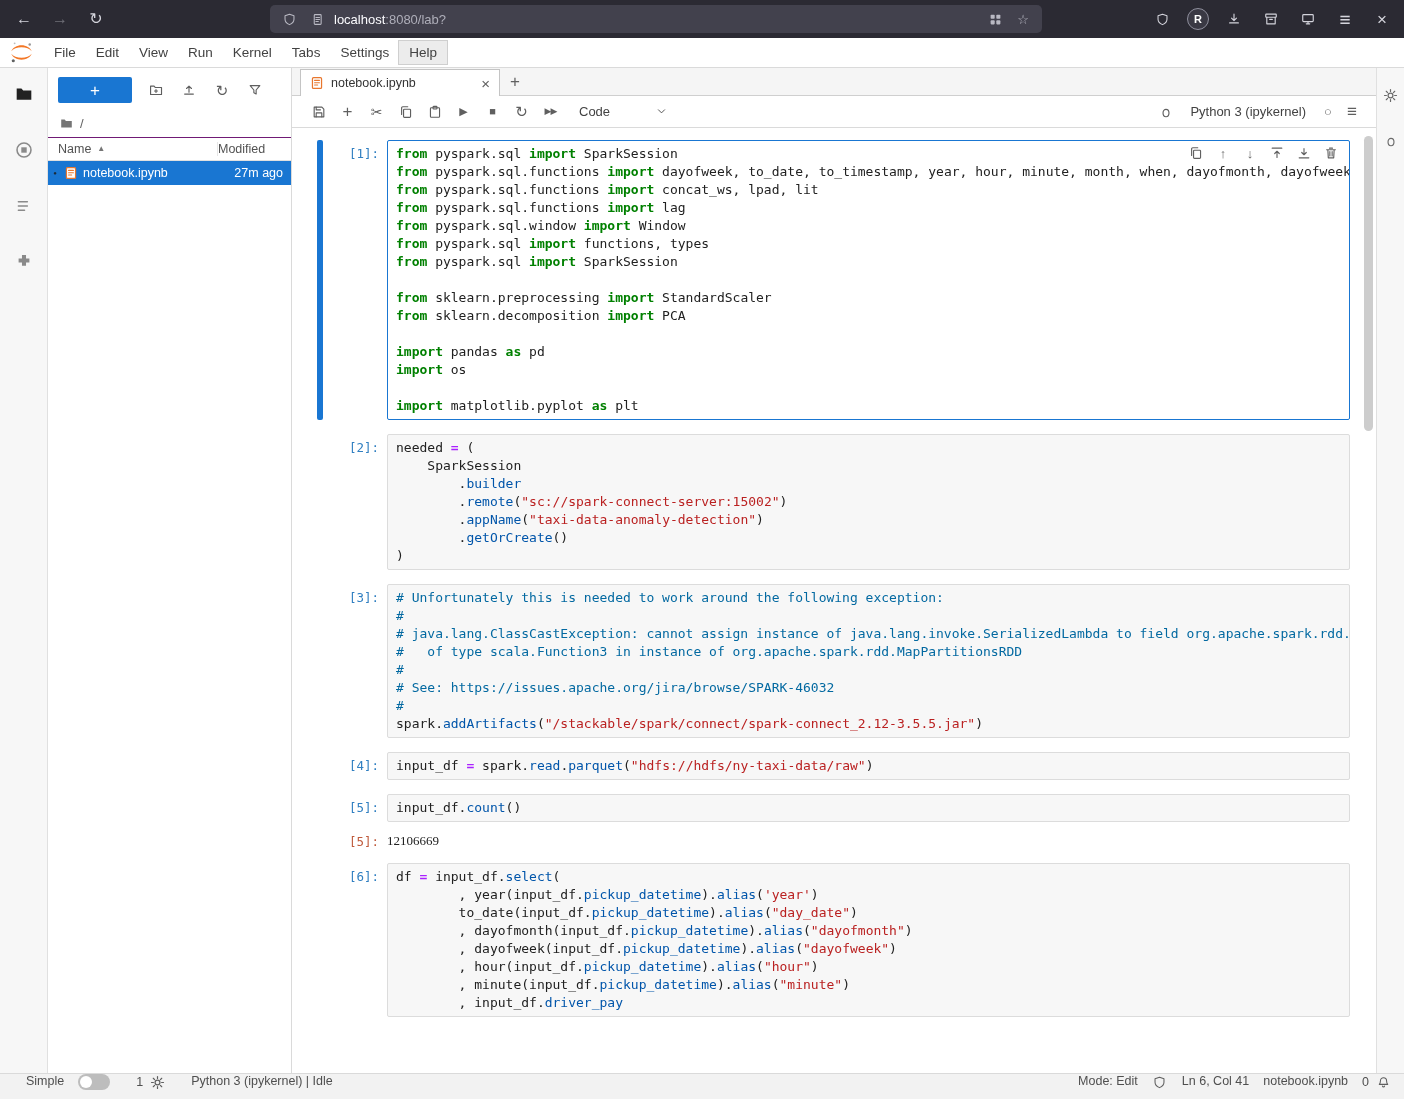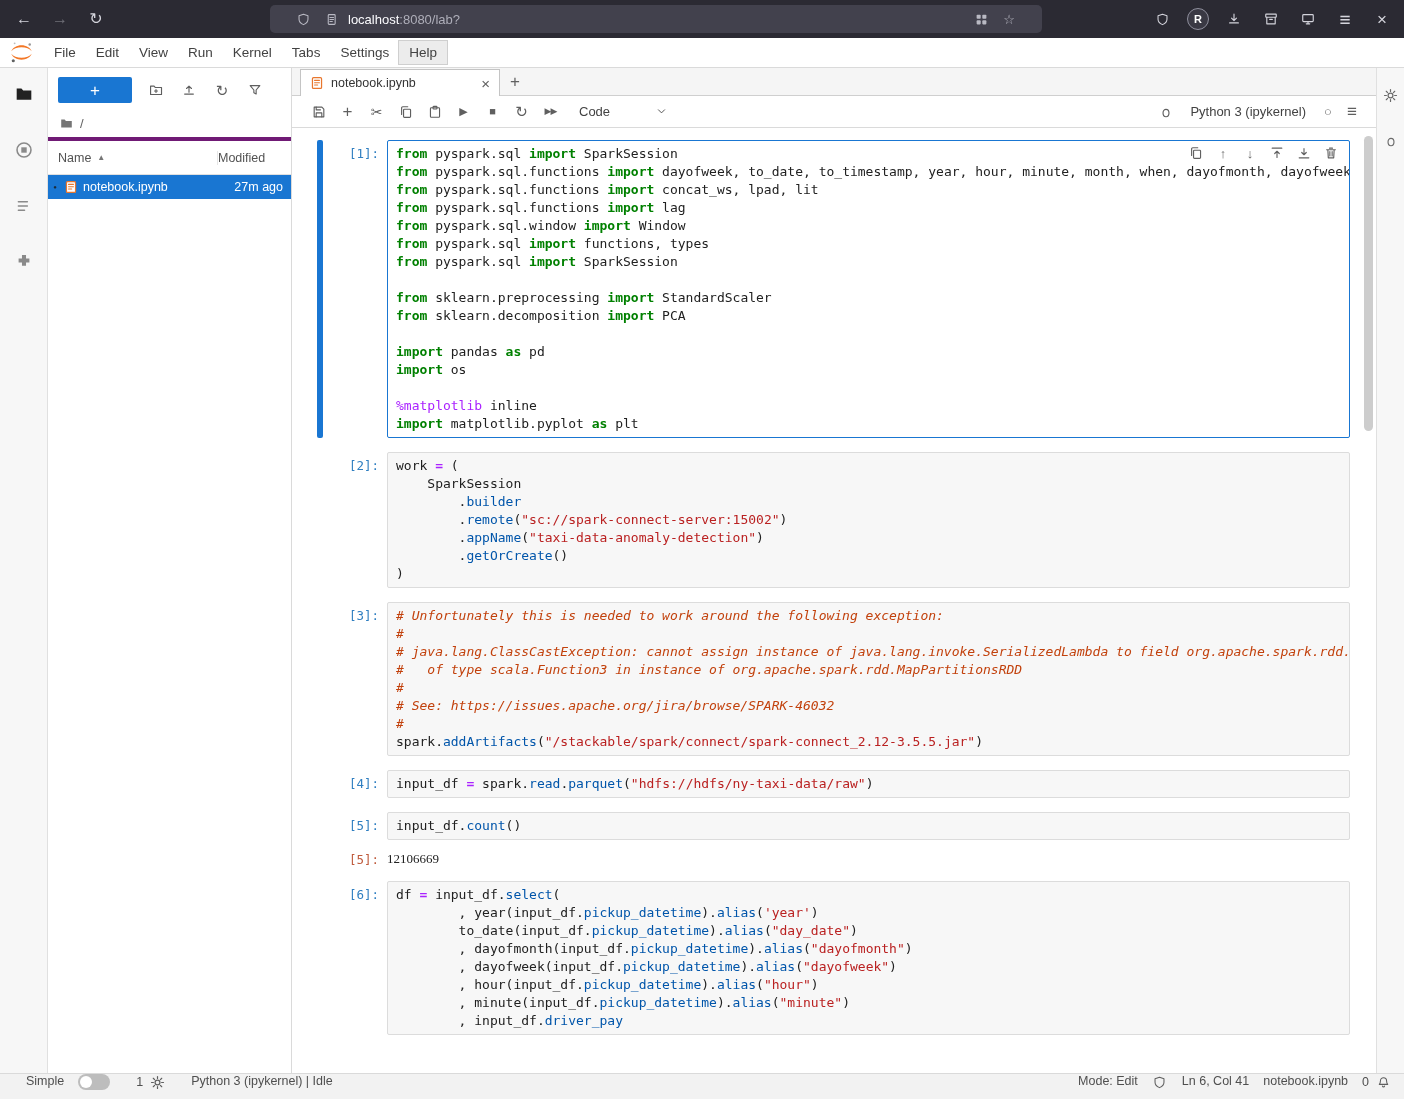--- a/index.html
+++ b/index.html
@@ -6,21 +6,21 @@
   html,body{width:1404px;height:1099px;overflow:hidden}
   body{font-family:"Liberation Sans",sans-serif;font-size:13px;color:#333;background:#fff;position:relative}
   .icon{display:inline-flex;align-items:center;justify-content:center;line-height:1}
   .spacer{flex:1}
 
   
   .browser-bar{height:38px;background:#2b2a33;display:flex;align-items:center;padding:0 10px;color:#d4d4dc}
   .b-left{display:flex;align-items:center;gap:8px}
   .b-left .icon{width:28px;height:28px;font-size:16px;border-radius:4px;cursor:pointer}
   .b-left .icon[data-name="forward-icon"]{opacity:.4}
-  .urlbar{width:772px;height:28px;margin-left:160px;background:#42414d;border-radius:5px;display:flex;align-items:center;padding:0 24px;gap:8px;color:#b9b9c3}
+  .urlbar{width:772px;height:28px;margin-left:160px;background:#42414d;border-radius:5px;display:flex;align-items:center;padding:0 10px;gap:8px;color:#b9b9c3}
   .urlbar .icon{width:18px;height:18px;font-size:13px}
   .url-text{flex:1;font-size:13px;white-space:nowrap;overflow:hidden}
   .url-text .host{color:#fbfbfe}
   .url-text .path{color:#aeaeb9}
   .u-icons{display:flex;align-items:center;gap:10px}
   .b-right{display:flex;align-items:center;gap:13px;margin-left:auto}
   .b-right .icon{width:24px;height:24px;font-size:15px;cursor:pointer}
   .avatar{width:22px;height:22px;border-radius:50%;background:#3a3944;border:1px solid #8f8f9d;color:#fff;font-size:11px;font-weight:bold;display:inline-flex;align-items:center;justify-content:center;cursor:pointer}
   .icon[data-name="menu-icon"]{font-size:19px}
   .icon[data-name="close-icon"]{font-size:17px}
@@ -40,21 +40,21 @@
   .rail-right{width:28px;background:#f7f7f7;border-left:1px solid #e0e0e0;display:flex;flex-direction:column;align-items:center;padding-top:18px;gap:28px;color:#6a6a6a}
   .rail-right .icon{width:18px;height:18px;cursor:pointer}
 
   
   .filebrowser{width:244px;background:#fff;border-right:1px solid #dadada;display:flex;flex-direction:column}
   .fb-toolbar{display:flex;align-items:center;padding:9px 10px 7px 10px;color:#5f5f5f}
   .fb-new{width:74px;height:26px;background:#1976d2;color:#fff;border:none;border-radius:2px;font-size:17px;line-height:1;display:flex;align-items:center;justify-content:center;cursor:pointer;font-family:"Liberation Sans",sans-serif}
   .fb-icons{display:flex;align-items:center;gap:17px;margin-left:16px}
   .fb-icons .icon{width:16px;height:16px;cursor:pointer}
   .fb-crumb{display:flex;align-items:center;gap:7px;padding:6px 12px;color:#616161;font-size:13px}
-  .fb-head{display:flex;align-items:center;padding:4px 10px;border-top:4px solid #701a75;border-bottom:1px solid #e0e0e0;color:#525252;font-size:12.5px;height:38px}
+  .fb-head{display:flex;align-items:center;padding:4px 10px;border-top:1px solid #701a75;border-bottom:1px solid #e0e0e0;color:#525252;font-size:12.5px;height:24px}
   .fb-head .col-name{flex:1;display:flex;align-items:center;gap:6px}
   .fb-head .sort{font-size:8px;color:#757575}
   .fb-head .col-mod{width:64px;border-left:1px solid #e6e6e6}
   .fb-row{display:flex;align-items:center;height:24px;background:#1976d2;color:#fff;font-size:12.5px;padding:0 8px 0 3px;gap:5px;cursor:pointer}
   .fb-row .icon[data-name="dot-icon"]{font-size:6px;color:#1b2b3a;width:8px}
   .fb-row .fname{white-space:nowrap;overflow:hidden}
   .fb-row .mod{margin-left:auto}
 
   
   .dock{flex:1;min-width:0;display:flex;flex-direction:column;background:#fff}
@@ -83,21 +83,21 @@
   .collapser{width:6px;border-radius:2px;background:transparent;flex:none;margin-right:2px;cursor:pointer}
   .cell.selected .collapser{background:#1976d2}
   .prompt{width:62px;flex:none;text-align:right;padding:6px 8px 0 0;font-family:"DejaVu Sans Mono",monospace;font-size:12.5px;color:#307fc1}
   .prompt.out{color:#bf5b3d}
   .editor{flex:1;min-width:0;background:#f7f7f7;border:1px solid #dcdcdc;border-radius:2px;padding:4px 4px 4px 8px;overflow:hidden;font-family:"DejaVu Sans Mono",monospace;font-size:13px;line-height:18px;color:#212121;cursor:text}
   .cell.selected .editor{background:#fff;border-color:#1976d2}
   .line{white-space:pre;height:18px}
   .tok-k{color:#008000;font-weight:bold}
   .tok-o{color:#AA22FF;font-weight:bold}
   .tok-s{color:#BA2121}
-  .tok-c{color:#c2410c;font-style:italic}
+  .tok-c{color:#0369a1;}
   .tok-p{color:#0055aa}
   .tok-m{color:#AA22FF}
   .cell-toolbar{position:absolute;top:4px;right:10px;display:flex;gap:9px;color:#616161;z-index:3}
   .cell-toolbar .icon{width:18px;height:18px;font-size:13px;cursor:pointer}
   .cell-output{margin-top:6px}
   .output-text{font-family:Liberation Serif, serif;font-size:13px;padding-top:5px;color:#212121}
   .nb-scrollbar{position:absolute;top:6px;right:3px;width:9px;bottom:6px}
   .nb-thumb{position:absolute;top:2px;right:0;width:9px;height:295px;background:#cdcdcd;border-radius:5px;cursor:pointer}
 
   
@@ -360,21 +360,20 @@
                 <div class="line"><span class="tok-k">from</span><span class="tok-t"> pyspark.sql.window </span><span class="tok-k">import</span><span class="tok-t"> Window</span></div>
                 <div class="line"><span class="tok-k">from</span><span class="tok-t"> pyspark.sql </span><span class="tok-k">import</span><span class="tok-t"> functions, types</span></div>
                 <div class="line"><span class="tok-k">from</span><span class="tok-t"> pyspark.sql </span><span class="tok-k">import</span><span class="tok-t"> SparkSession</span></div>
                 <div class="line">&nbsp;</div>
                 <div class="line"><span class="tok-k">from</span><span class="tok-t"> sklearn.preprocessing </span><span class="tok-k">import</span><span class="tok-t"> StandardScaler</span></div>
                 <div class="line"><span class="tok-k">from</span><span class="tok-t"> sklearn.decomposition </span><span class="tok-k">import</span><span class="tok-t"> PCA</span></div>
                 <div class="line">&nbsp;</div>
                 <div class="line"><span class="tok-k">import</span><span class="tok-t"> pandas </span><span class="tok-k">as</span><span class="tok-t"> pd</span></div>
                 <div class="line"><span class="tok-k">import</span><span class="tok-t"> os</span></div>
                 <div class="line">&nbsp;</div>
-                <div class="line"><span class="tok-m">%matplotlib</span><span class="tok-t"> inline</span></div>
                 <div class="line"><span class="tok-k">import</span><span class="tok-t"> matplotlib.pyplot </span><span class="tok-k">as</span><span class="tok-t"> plt</span></div>
               </div>
             </div>
             <div class="cell-toolbar" data-name="cell-toolbar">
               <span class="icon" data-name="duplicate-icon">
                 <svg viewBox="0 0 16 16" width="14" height="14" fill="none" stroke="currentColor" stroke-width="1.3" stroke-linecap="round" stroke-linejoin="round">
                   <rect x="5.2" y="4.8" width="8" height="9.4" rx="1"></rect>
                   <path d="M3 10.8V3.2C3 2.5 3.5 2 4.2 2H10"></path>
                 </svg>
               </span>
@@ -395,21 +394,21 @@
                   <path d="M3 4.3h10M6.3 2.5h3.4M4.4 4.3l.5 9.2h6.2l.5-9.2M6.7 6.5v4.8M9.3 6.5v4.8"></path>
                 </svg>
               </span>
             </div>
           </div>
           <div class="cell" data-name="code-cell">
             <div class="cell-main">
               <div class="collapser" data-name="cell-collapser"></div>
               <div class="prompt" data-name="execution-count">[2]:</div>
               <div class="editor" data-name="cell-editor">
-                <div class="line"><span class="tok-t">work </span><span class="tok-o">=</span><span class="tok-t"> (</span></div>
+                <div class="line"><span class="tok-t">needed </span><span class="tok-o">=</span><span class="tok-t"> (</span></div>
                 <div class="line"><span class="tok-t">    SparkSession</span></div>
                 <div class="line"><span class="tok-t">        .</span><span class="tok-p">builder</span></div>
                 <div class="line"><span class="tok-t">        .</span><span class="tok-p">remote</span><span class="tok-t">(</span><span class="tok-s">"sc://spark-connect-server:15002"</span><span class="tok-t">)</span></div>
                 <div class="line"><span class="tok-t">        .</span><span class="tok-p">appName</span><span class="tok-t">(</span><span class="tok-s">"taxi-data-anomaly-detection"</span><span class="tok-t">)</span></div>
                 <div class="line"><span class="tok-t">        .</span><span class="tok-p">getOrCreate</span><span class="tok-t">()</span></div>
                 <div class="line"><span class="tok-t">)</span></div>
               </div>
             </div>
           </div>
           <div class="cell" data-name="code-cell">

